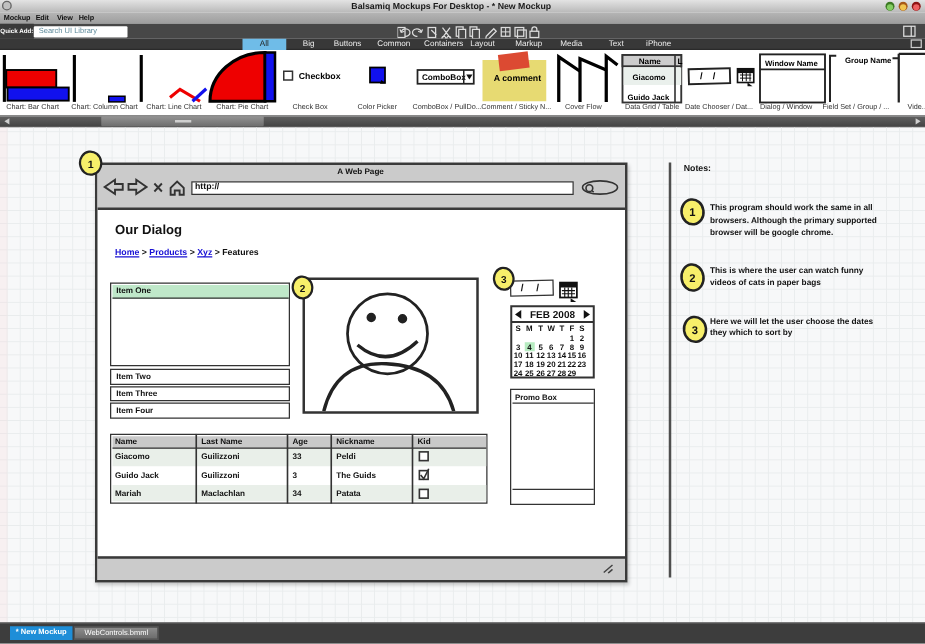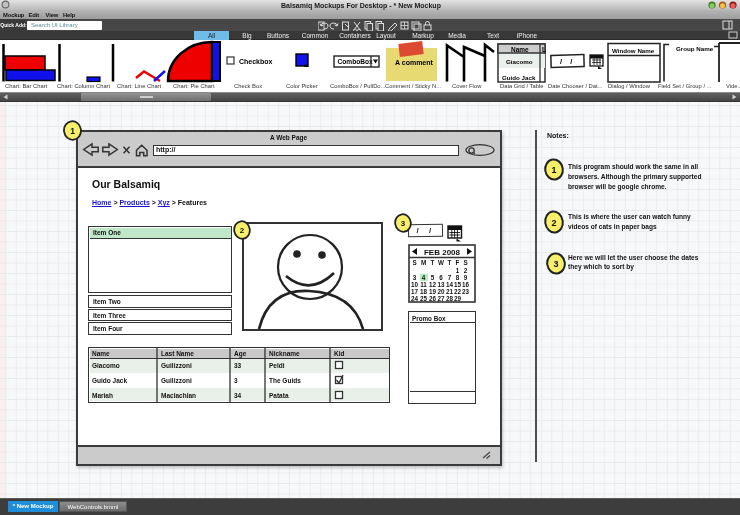--- a/index.html
+++ b/index.html
@@ -200,21 +200,21 @@
     <path d="M54.5,13.8 V8.3 L59.7,3.2 L65,8.3 V13.8 H61.7 V10.4 H57.8 V13.8 Z"></path>
   </svg>
   <div class="abs" style="left:152.5px;top:144.5px;width:306.5px;height:11px;background:#fff;border:1.5px solid #333;box-sizing:border-box;"></div>
   <div class="abs sktext" style="left:156px;top:146px;font-size:7px;">http://</div>
   <svg class="abs" style="left:465px;top:143.5px" width="32" height="13" fill="none" stroke="#333" stroke-width="1.3">
     <ellipse cx="15" cy="6" rx="14" ry="5.3"></ellipse>
     <circle cx="6.5" cy="6.5" r="2.7"></circle>
     <path d="M8.5,8.5 l1.5,1.2" stroke-width="1.1"></path>
   </svg>
 
-  <div class="abs sktext" style="left:92px;top:177.5px;font-size:10.5px;">Our Balsamiq</div>
+  <div class="abs sktext" style="left:92px;top:177.5px;font-size:10.5px;">Our Dialog</div>
   <div class="abs" style="left:92px;top:199px;font-size:7px;font-weight:bold;color:#111;">
     <span style="color:#1911d4;text-decoration:underline;">Home</span> &gt; <span style="color:#1911d4;text-decoration:underline;">Products</span> &gt; <span style="color:#1911d4;text-decoration:underline;">Xyz</span> &gt; <span>Features</span>
   </div>
 
   <div class="abs" style="left:88px;top:226px;width:144px;height:67px;background:#fff;border:1.5px solid #333;box-sizing:border-box;"></div>
   <div class="abs" style="left:89.5px;top:227.5px;width:141px;height:11px;background:#bfe8c9;border-bottom:1.5px solid #333;box-sizing:border-box;"></div>
   <div class="abs sktext" style="left:93px;top:229px;font-size:6.5px;">Item One</div>
   <div class="abs" style="left:88px;top:295px;width:144px;height:12.5px;background:#fff;border:1.5px solid #333;box-sizing:border-box;"></div>
   <div class="abs sktext" style="left:93px;top:298px;font-size:6.5px;">Item Two</div>
   <div class="abs" style="left:88px;top:308.5px;width:144px;height:12.5px;background:#fff;border:1.5px solid #333;box-sizing:border-box;"></div>

